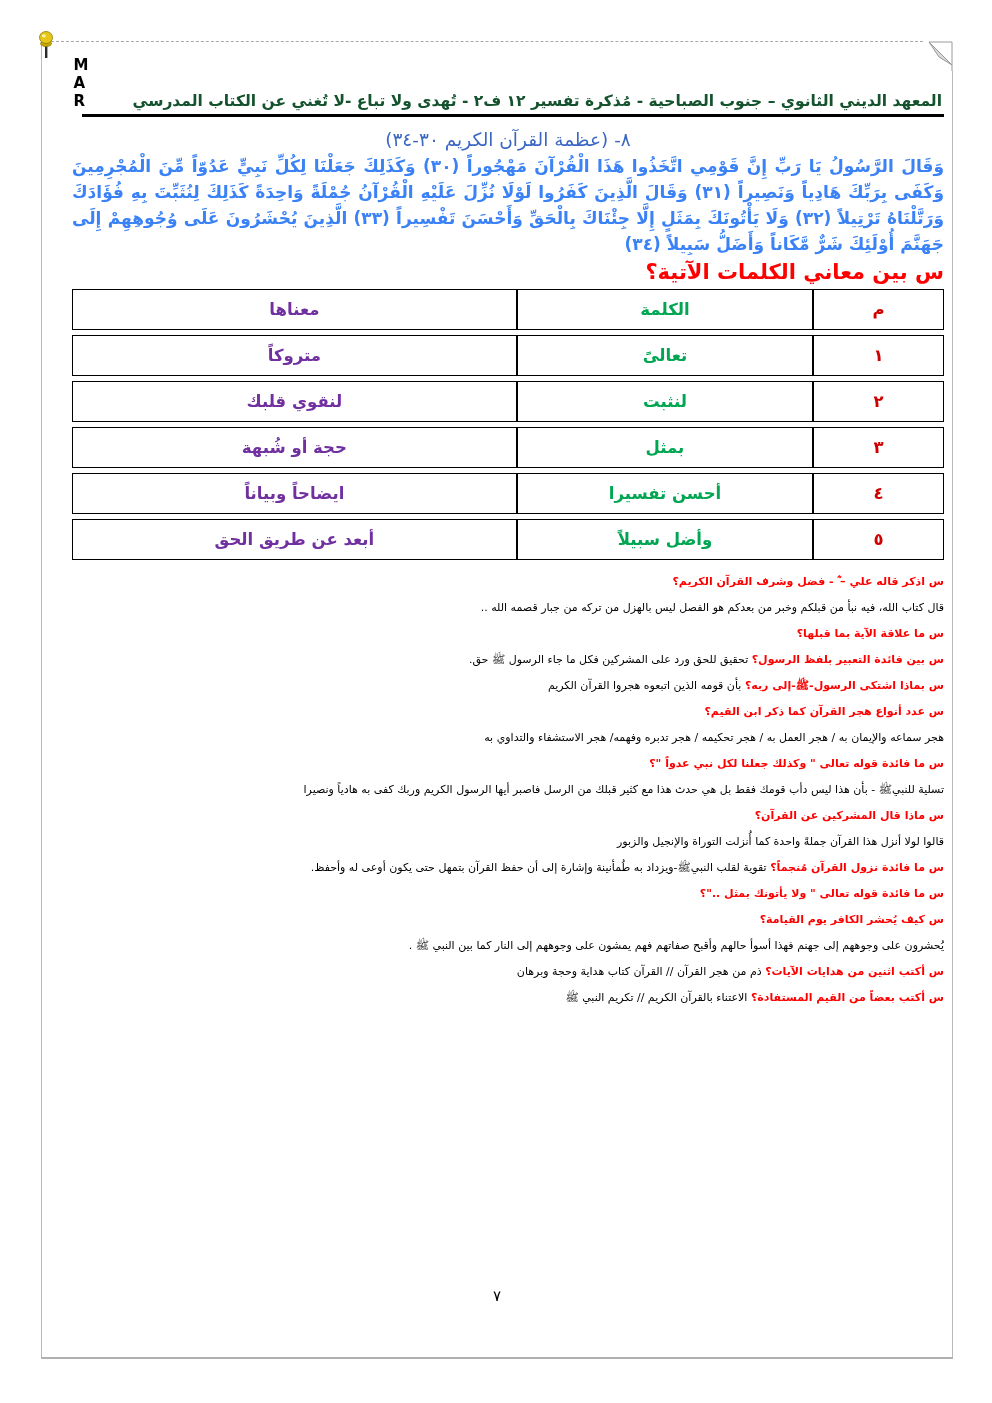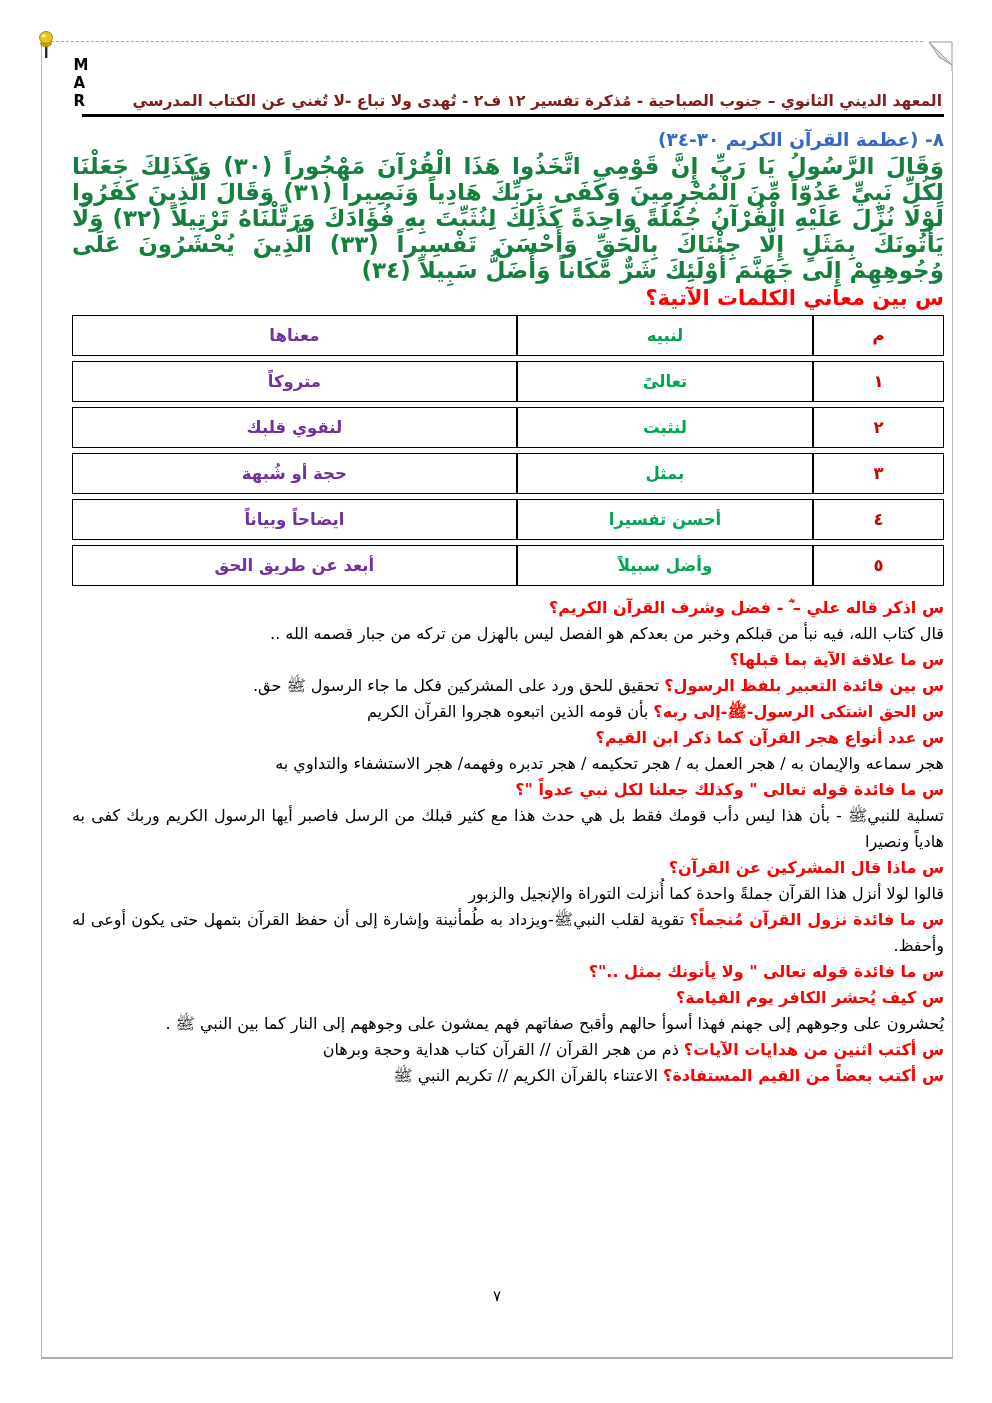--- a/index.html
+++ b/index.html
@@ -31,42 +31,42 @@
     direction: rtl;
     display: flex;
     align-items: flex-end;
     justify-content: flex-start;
     gap: 40px;
     border-bottom: 3px solid #000;
     padding: 8px 2px 4px 2px;
     margin-left: 10px;
   }
   .header-school {
-    font-size: 15.5px; font-weight: bold; color: #7f1d1d;
+    font-size: 15.5px; font-weight: bold; color: #14532d;
     white-space: nowrap;
   }
   .header-code {
     font-size: 15px; font-weight: bold; color: #000;
     letter-spacing: 4px;
     direction: ltr;
     margin-left: 46px;
   }
   .lesson-title {
     direction: rtl;
-    text-align: right;
+    text-align: center;
     color: #3a67c4;
     font-size: 18.5px;
-    font-weight: bold;
+    font-weight: normal;
     margin-top: 12px;
   }
   .verses {
     direction: rtl;
     text-align: justify;
-    color: #15803d;
-    font-size: 23px;
+    color: #3b82f6;
+    font-size: 17px;
     font-weight: bold;
     line-height: 26px;
     margin-top: 3px;
   }
   .vocab-question {
     direction: rtl;
     color: #ff0000;
     font-size: 21px;
     font-weight: bold;
     margin-top: 3px;
@@ -88,21 +88,21 @@
     padding: 8px 2px;
   }
   td.col-no      { width: 15%; color: #d00000; }
   td.col-word    { width: 34%; color: #00a651; }
   td.col-meaning { width: 51%; color: #7030a0; }
   .qa {
     direction: rtl;
     margin-top: 4px;
   }
   .qa p {
-    font-size: 16px;
+    font-size: 11px;
     line-height: 26px;
     text-align: justify;
   }
   .q  { color: #ff0000; font-weight: bold; }
   .a  { color: #000000; }
   p.q { color: #ff0000; font-weight: bold; }
   p.a { color: #000000; }
   .page-num {
     position: absolute;
     bottom: 52px; left: 0; right: 0;
@@ -138,21 +138,21 @@
   <div class="lesson-title">٨- (عظمة القرآن الكريم ٣٠-٣٤)</div>
 
   <div class="verses">وَقَالَ الرَّسُولُ يَا رَبِّ إِنَّ قَوْمِي اتَّخَذُوا هَذَا الْقُرْآنَ مَهْجُوراً (٣٠) وَكَذَلِكَ جَعَلْنَا لِكُلِّ نَبِيٍّ عَدُوّاً مِّنَ الْمُجْرِمِينَ وَكَفَى بِرَبِّكَ هَادِياً وَنَصِيراً (٣١) وَقَالَ الَّذِينَ كَفَرُوا لَوْلَا نُزِّلَ عَلَيْهِ الْقُرْآنُ جُمْلَةً وَاحِدَةً كَذَلِكَ لِنُثَبِّتَ بِهِ فُؤَادَكَ وَرَتَّلْنَاهُ تَرْتِيلاً (٣٢) وَلَا يَأْتُونَكَ بِمَثَلٍ إِلَّا جِئْنَاكَ بِالْحَقِّ وَأَحْسَنَ تَفْسِيراً (٣٣) الَّذِينَ يُحْشَرُونَ عَلَى وُجُوهِهِمْ إِلَى جَهَنَّمَ أُوْلَئِكَ شَرٌّ مَّكَاناً وَأَضَلُّ سَبِيلاً (٣٤)</div>
 
   <div class="vocab-question">س بين معاني الكلمات الآتية؟</div>
 
   <table class="vocab">
     <tbody>
       <tr>
         <td class="col-no">م</td>
-        <td class="col-word">لنبيه</td>
+        <td class="col-word">الكلمة</td>
         <td class="col-meaning">معناها</td>
       </tr>
       <tr>
         <td class="col-no">١</td>
         <td class="col-word">تعالىً</td>
         <td class="col-meaning">متروكاً</td>
       </tr>
       <tr>
         <td class="col-no">٢</td>
         <td class="col-word">لنثبت</td>
@@ -178,21 +178,21 @@
 
   <div class="qa">
 
     <p class="q">س اذكر قاله علي – ؓ - فضل وشرف القرآن الكريم؟</p>
     <p class="a">قال كتاب الله، فيه نبأ من قبلكم وخبر من بعدكم هو الفصل ليس بالهزل من تركه من جبار قصمه الله ..</p>
 
     <p class="q">س ما علاقة الآية بما قبلها؟</p>
 
     <p><span class="q">س بين فائدة التعبير بلفظ الرسول؟</span> <span class="a">تحقيق للحق ورد على المشركين فكل ما جاء الرسول ﷺ  حق.</span></p>
 
-    <p><span class="q">س الحق اشتكى الرسول-ﷺ-إلى ربه؟</span> <span class="a">بأن قومه الذين اتبعوه هجروا القرآن الكريم</span></p>
+    <p><span class="q">س بماذا اشتكى الرسول-ﷺ-إلى ربه؟</span> <span class="a">بأن قومه الذين اتبعوه هجروا القرآن الكريم</span></p>
 
     <p class="q">س عدد أنواع هجر القرآن كما ذكر ابن القيم؟</p>
     <p class="a">هجر سماعه والإيمان به / هجر العمل به / هجر تحكيمه / هجر تدبره وفهمه/ هجر الاستشفاء والتداوي به</p>
 
     <p class="q">س ما فائدة قوله تعالى " وكذلك جعلنا لكل نبي عدواً "؟</p>
     <p class="a">تسلية للنبيﷺ - بأن هذا ليس دأب قومك فقط بل هي حدث هذا مع كثير قبلك من الرسل فاصبر أيها الرسول الكريم وربك كفى به هادياً ونصيرا</p>
 
 
     <p class="q">س ماذا قال المشركين عن القرآن؟</p>
     <p class="a">قالوا لولا أنزل هذا القرآن جملةً واحدة كما أُنزلت التوراة والإنجيل والزبور</p>

